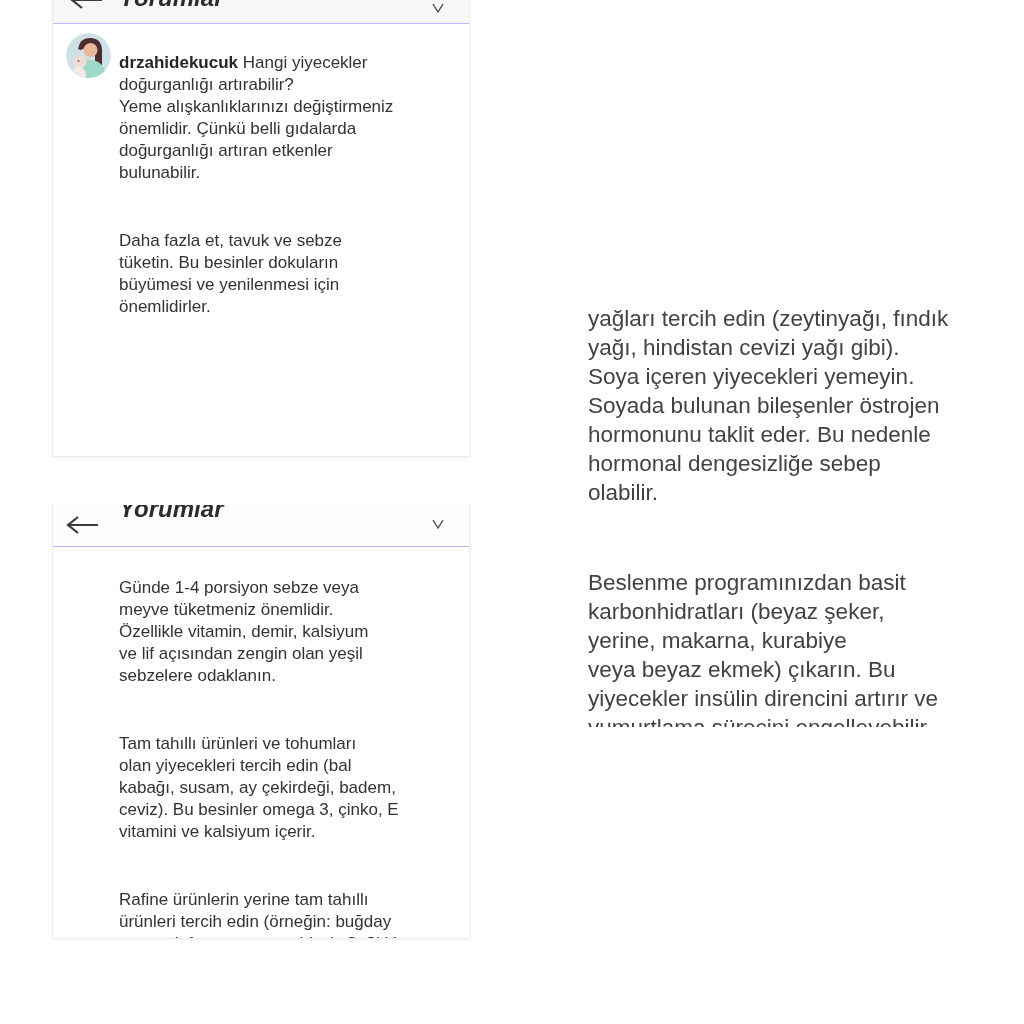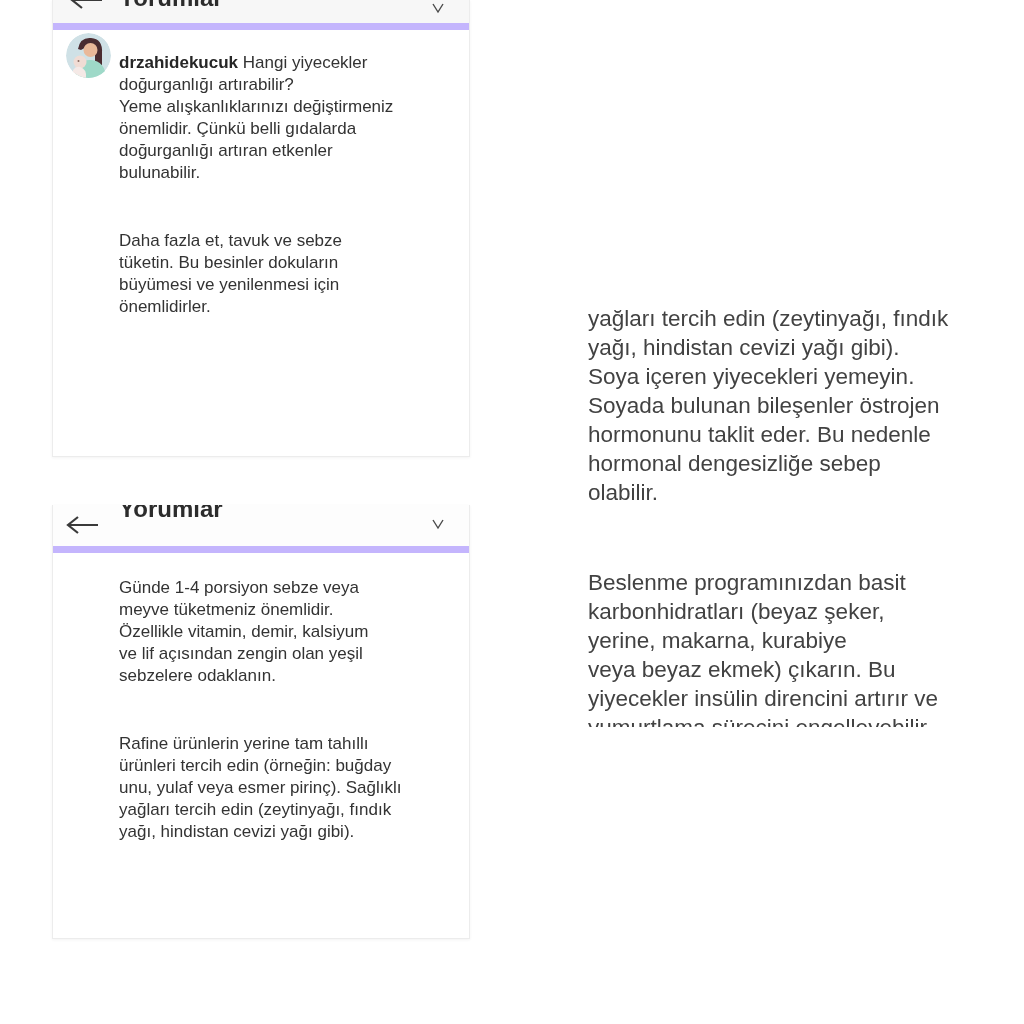--- a/index.html
+++ b/index.html
@@ -5,21 +5,21 @@
   html,body{margin:0;padding:0;background:#ffffff;width:1024px;height:1024px;overflow:hidden;
     font-family:"Liberation Sans","DejaVu Sans",sans-serif;}
   .canvas{position:relative;width:1024px;height:1024px;background:#fff;}
 
   
   .card{position:absolute;background:#fff;border:1px solid #ececec;border-top:none;box-sizing:border-box;
     box-shadow:0 1px 3px rgba(0,0,0,0.05);}
   .card1{left:52px;top:0;width:418px;height:457px;}
   .card2{left:52px;top:505px;width:418px;height:434px;overflow:hidden;}
 
-  .header{position:relative;overflow:hidden;border-bottom:7px solid #c4b5fd;}
+  .header{position:relative;overflow:hidden;border-bottom:1px solid #c4b5fd;font-style:italic;}
   .header1{height:23px;background:#f7f7f7;}
   .header2{height:41px;background:#fdfdfd;}
   .htitle{position:absolute;left:66px;font-size:24px;font-weight:700;color:#2c2c2c;line-height:30px;white-space:nowrap;}
   .header1 .htitle{top:-17px;}
   .header2 .htitle{top:-11px;}
   .back{position:absolute;}
   .header1 .back{left:13px;top:-11px;}
   .header2 .back{left:9px;top:9px;}
   .chev{position:absolute;right:24px;}
   .header1 .chev{top:1px;}
@@ -100,20 +100,25 @@
         </svg>
       </span>
     </div>
 
     <div class="ctext">
       <p>Günde 1-4 porsiyon sebze veya
 meyve tüketmeniz önemlidir.
 Özellikle vitamin, demir, kalsiyum
 ve lif açısından zengin olan yeşil
 sebzelere odaklanın.</p>
+      <p>Tam tahıllı ürünleri ve tohumları
+olan yiyecekleri tercih edin (bal
+kabağı, susam, ay çekirdeği, badem,
+ceviz). Bu besinler omega 3, çinko, E
+vitamini ve kalsiyum içerir.</p>
       <p>Rafine ürünlerin yerine tam tahıllı
 ürünleri tercih edin (örneğin: buğday
 unu, yulaf veya esmer pirinç). Sağlıklı
 yağları tercih edin (zeytinyağı, fındık
 yağı, hindistan cevizi yağı gibi).</p>
     </div>
   </section>
 
   <section class="right-panel">
     <p class="first">yağları tercih edin (zeytinyağı, fındık

